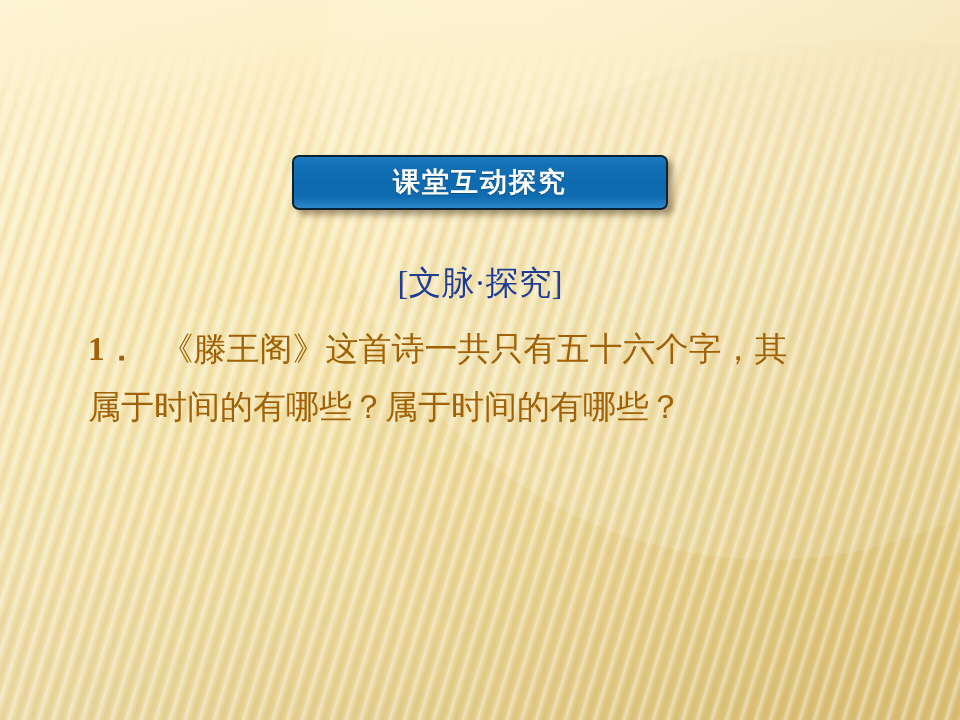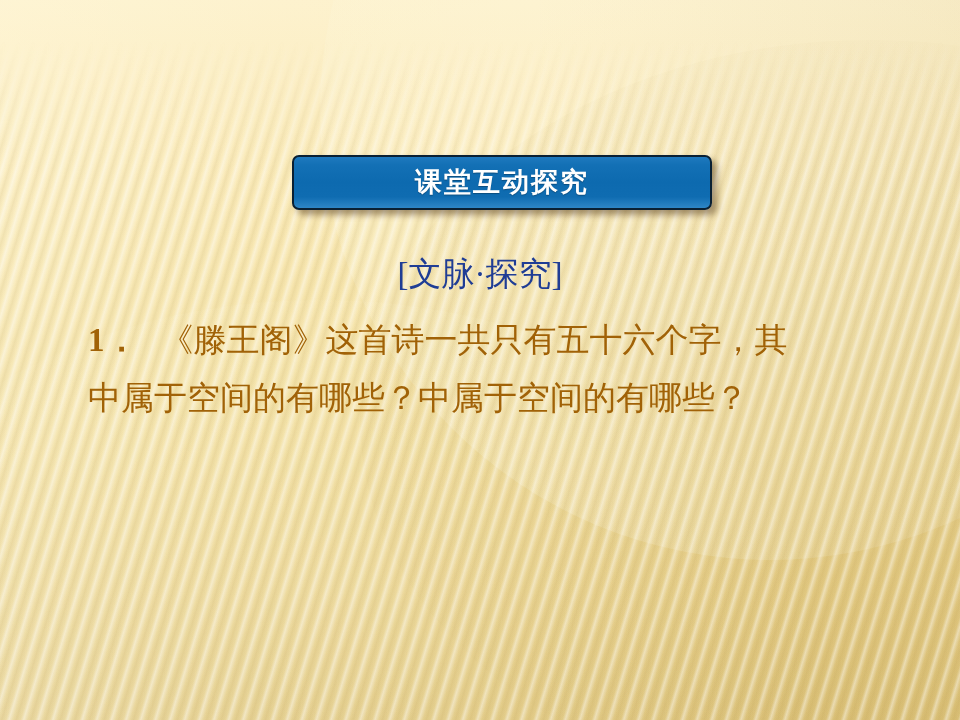--- a/index.html
+++ b/index.html
@@ -114,21 +114,20 @@
   }
 
   
 
   .banner-wrap {
     position: absolute;
     left: 292px;
     top: 155px;
     width: 376px;
     height: 55px;
-    padding-left: 44px;
   }
   .banner {
     position: absolute;
     inset: 0;
     box-sizing: border-box;
     border: 2px solid #0A2033;
     border-radius: 7px;
     background: linear-gradient(to bottom,
         #1E79BE 0%,
         #1370B5 16%,
@@ -159,21 +158,21 @@
     top: 252px;
     width: 960px;
   }
 
   .section-heading {
     text-align: center;
     color: #1F3D95;
     font-family: "Liberation Serif", "DejaVu Serif", serif;
     font-size: 33px;
     line-height: 1.2;
-    margin: 3px 0 16px 0;
+    margin: 12px 0 16px 0;
     white-space: nowrap;
   }
 
   .body-block {
     margin: 0;
     padding: 0 88px 0 88px;
     color: #a16207;
     font-family: "Liberation Serif", "DejaVu Serif", serif;
     font-size: 33px;
     line-height: 58px;
@@ -209,18 +208,18 @@
       <span class="banner-title">课堂互动探究</span>
     </div>
   </div>
 
   <div class="content">
 
     <div class="section-heading">[文脉·探究]</div>
 
     <div class="body-block">
       <span class="body-line"><span class="q-number">1．</span><span class="q-gap"></span><span>《滕王阁》这首诗一共只有五十六个字，其</span></span>
-      <span class="body-line">中属于空间的有哪些？中属于空间的有哪些？</span>
+      <span class="body-line">属于时间的有哪些？属于时间的有哪些？</span>
     </div>
 
   </div>
 
 </div>
 
 </body></html>

